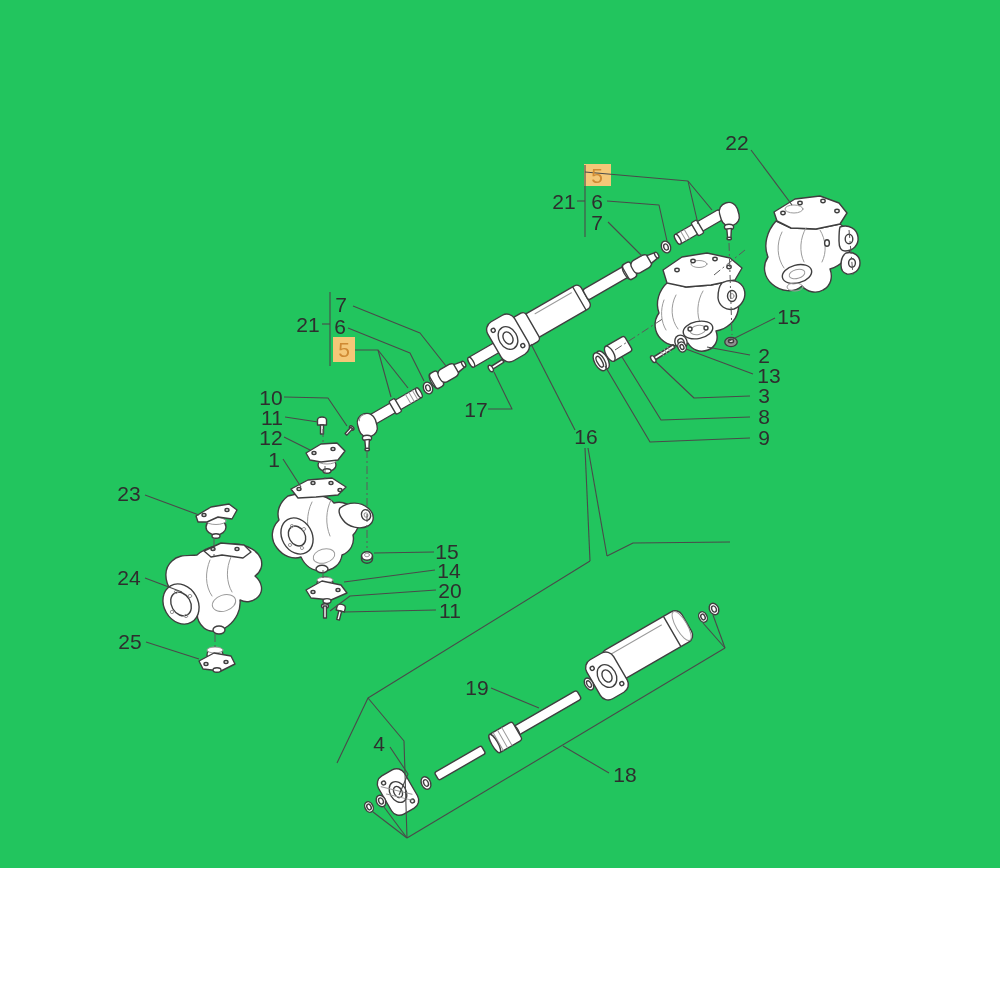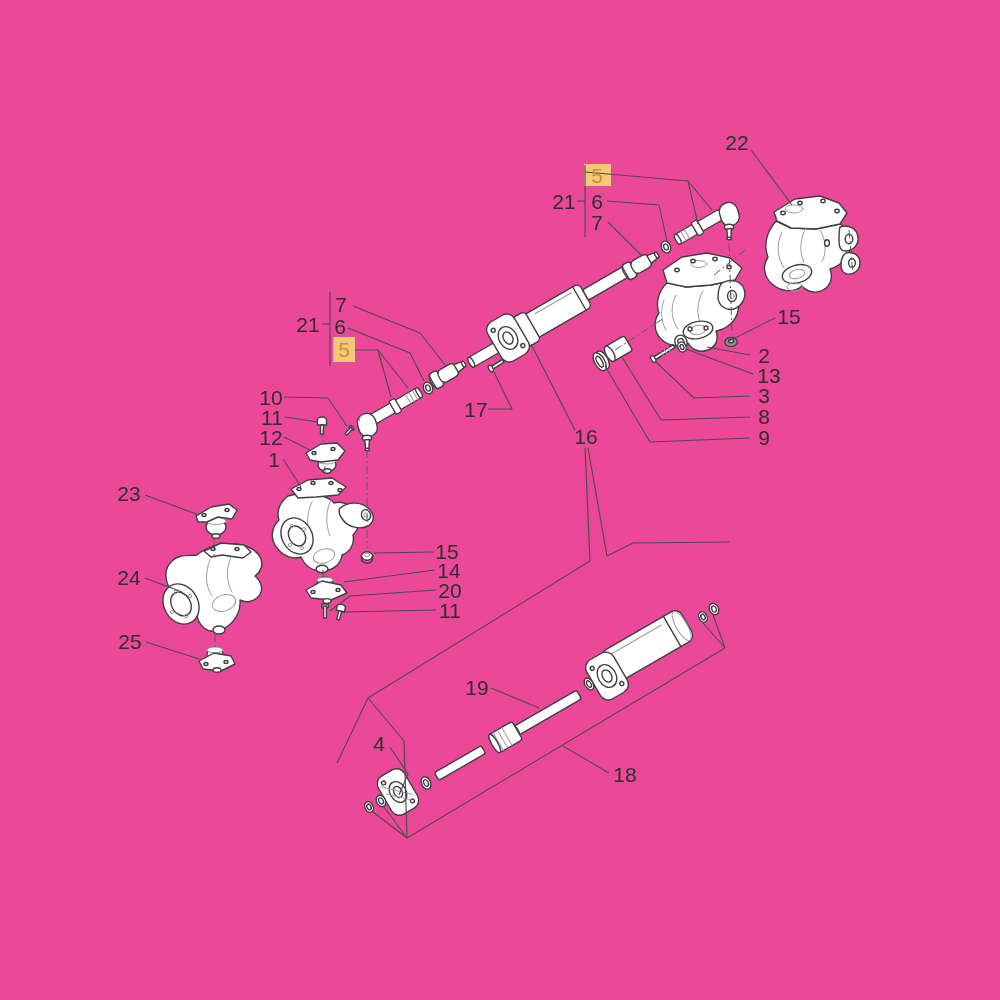--- a/index.html
+++ b/index.html
@@ -1,16 +1,16 @@
 <!DOCTYPE html>
 <html><head>
 <meta charset="utf-8">
 <style>
   html,body { margin:0; padding:0; background:#fff; }
-  .stage { width:1000px; height:1000px; background:#ec4899; position:relative; overflow:hidden;
+  .stage { width:1000px; height:868px; background:#22c55e; position:relative; overflow:hidden;
            font-family:"Liberation Sans", sans-serif; }
   svg { display:block; }
   .callout-text { font-family:"Liberation Sans", sans-serif; }
 </style>
 </head>
 <body>
 
 <div class="stage">
 <svg width="1000" height="1000" viewBox="0 0 1000 1000">
 

